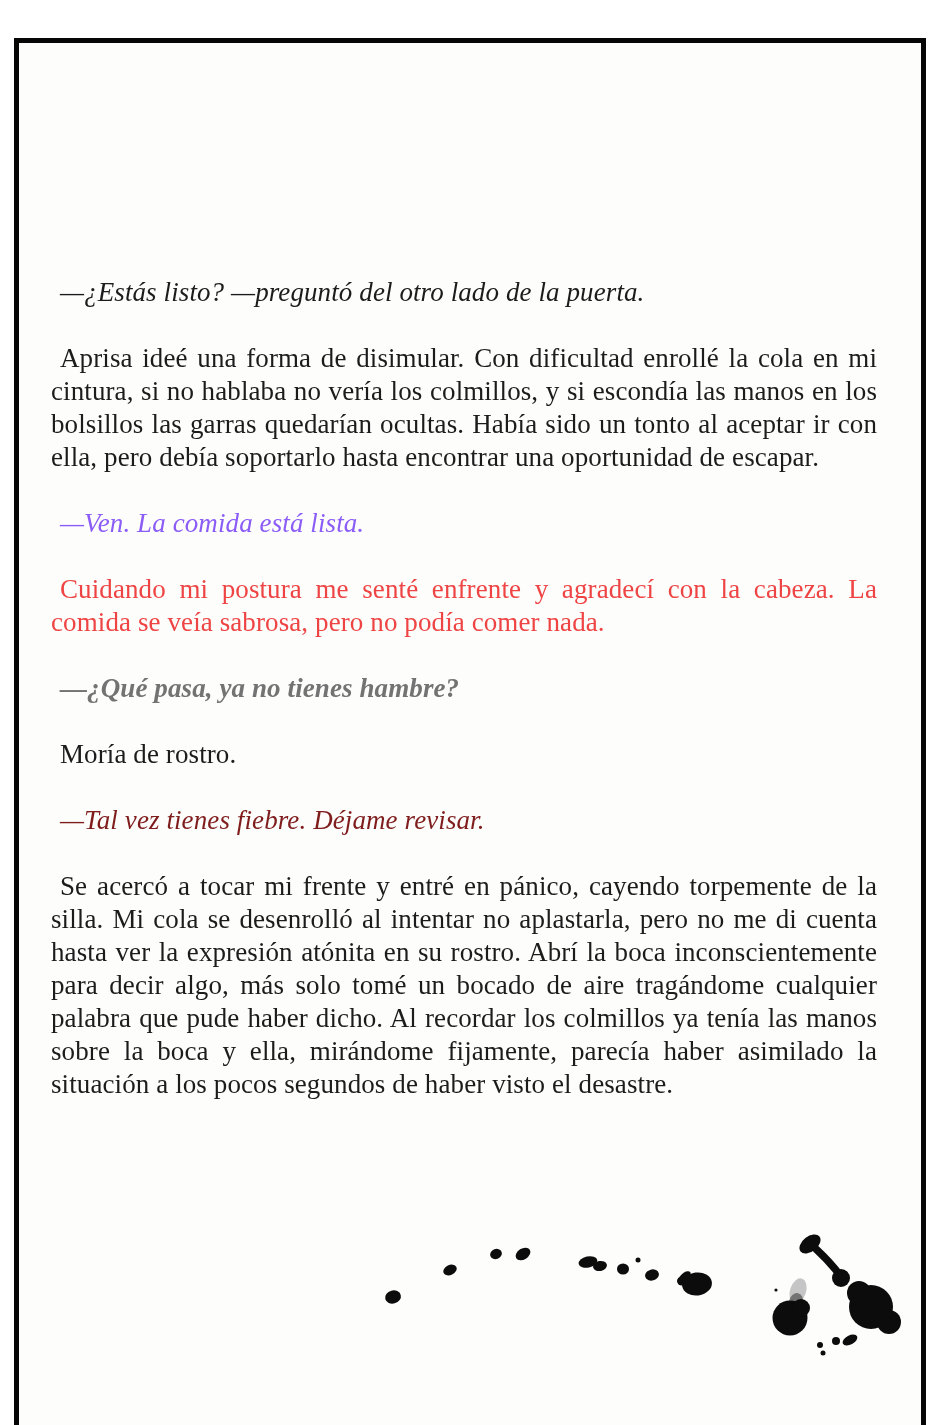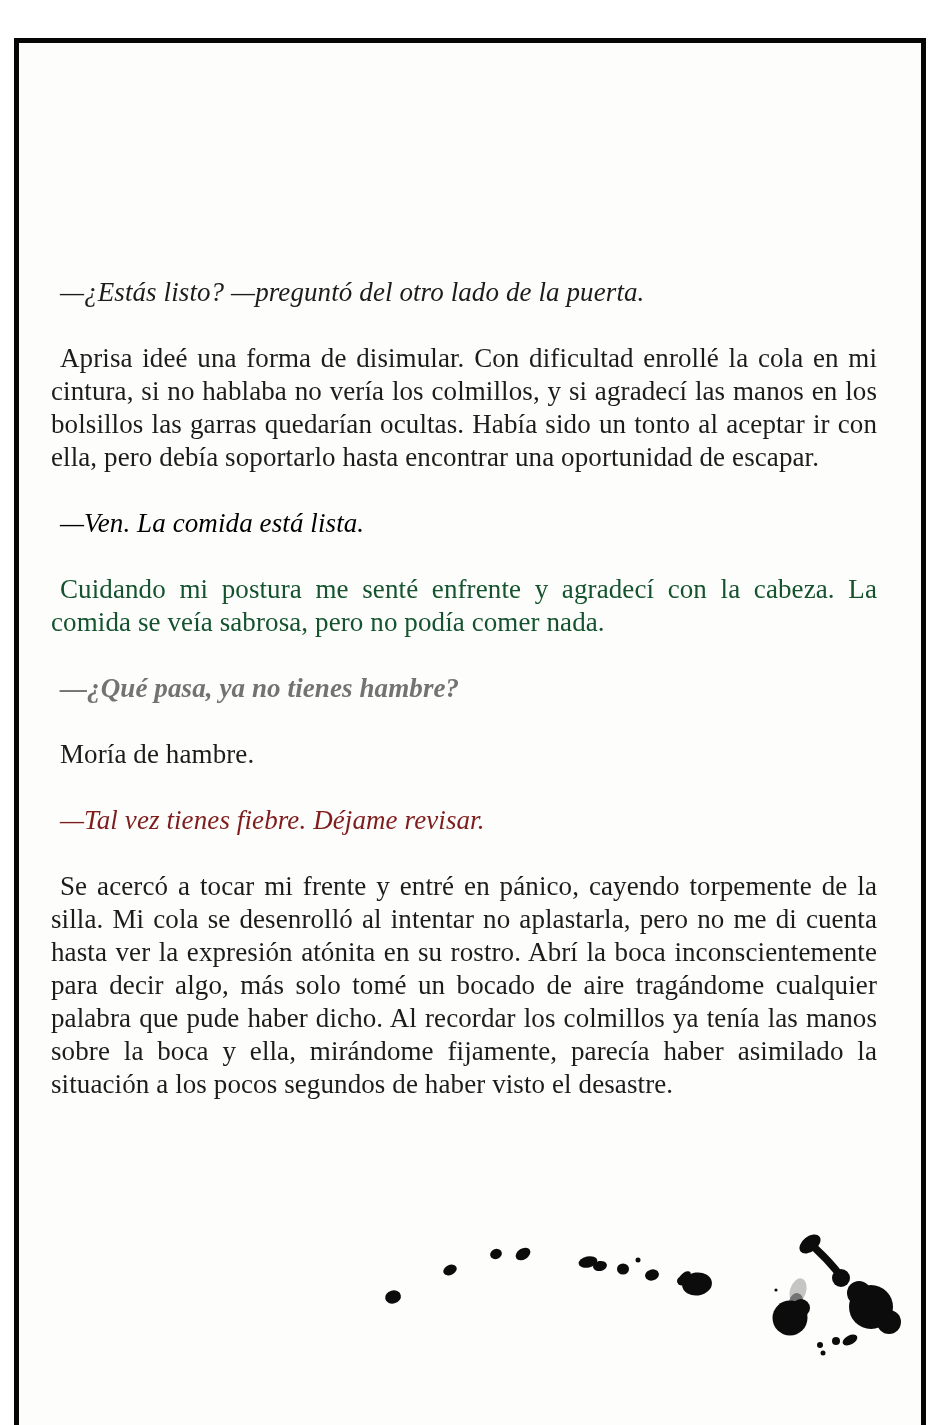--- a/index.html
+++ b/index.html
@@ -46,25 +46,25 @@
     height: 140px;
   }
 </style>
 </head>
 <body>
 
 <div class="frame" style="background: rgb(253, 253, 252); border-color: rgb(6, 6, 6); margin-top: 24px;">
 
   <div class="text-block">
       <p class="para dialogue" style="color: rgb(28, 28, 28);">—¿Estás listo? —preguntó del otro lado de la puerta.</p>
-      <p class="para narration" style="color: rgb(28, 28, 28);">Aprisa ideé una forma de disimular. Con dificultad enrollé la cola en mi cintura, si no hablaba no vería los colmillos, y si agradecí las manos en los bolsillos las garras quedarían ocultas. Había sido un tonto al aceptar ir con ella, pero debía soportarlo hasta encontrar una oportunidad de escapar.</p>
-      <p class="para dialogue" style="color: #000000;">—Ven. La comida está lista.</p>
-      <p class="para narration" style="color: #14532d;">Cuidando mi postura me senté enfrente y agradecí con la cabeza. La comida se veía sabrosa, pero no podía comer nada.</p>
+      <p class="para narration" style="color: rgb(28, 28, 28);">Aprisa ideé una forma de disimular. Con dificultad enrollé la cola en mi cintura, si no hablaba no vería los colmillos, y si escondía las manos en los bolsillos las garras quedarían ocultas. Había sido un tonto al aceptar ir con ella, pero debía soportarlo hasta encontrar una oportunidad de escapar.</p>
+      <p class="para dialogue" style="color: #8b5cf6;">—Ven. La comida está lista.</p>
+      <p class="para narration" style="color: #ef4444;">Cuidando mi postura me senté enfrente y agradecí con la cabeza. La comida se veía sabrosa, pero no podía comer nada.</p>
       <p class="para dialogue" style="color: #737373; font-weight: bold;">—¿Qué pasa, ya no tienes hambre?</p>
-      <p class="para narration" style="color: rgb(28, 28, 28);">Moría de hambre.</p>
+      <p class="para narration" style="color: rgb(28, 28, 28);">Moría de rostro.</p>
       <p class="para dialogue" style="color: #7f1d1d;">—Tal vez tienes fiebre. Déjame revisar.</p>
       <p class="para narration" style="color: rgb(28, 28, 28);">Se acercó a tocar mi frente y entré en pánico, cayendo torpemente de la silla. Mi cola se desenrolló al intentar no aplastarla, pero no me di cuenta hasta ver la expresión atónita en su rostro. Abrí la boca inconscientemente para decir algo, más solo tomé un bocado de aire tragándome cualquier palabra que pude haber dicho. Al recordar los colmillos ya tenía las manos sobre la boca y ella, mirándome fijamente, parecía haber asimilado la situación a los pocos segundos de haber visto el desastre.</p>
     </div>
 
   <svg class="splatter" viewBox="0 0 530 140" xmlns="http://www.w3.org/2000/svg" aria-hidden="true">
     <g fill="#0c0c0c">
 
       <ellipse cx="13" cy="68" rx="8" ry="6.5" transform="rotate(-15 13 68)"></ellipse>
       <ellipse cx="70" cy="41" rx="7" ry="5" transform="rotate(-25 70 41)"></ellipse>
       <ellipse cx="116" cy="25" rx="6" ry="5" transform="rotate(-20 116 25)"></ellipse>

